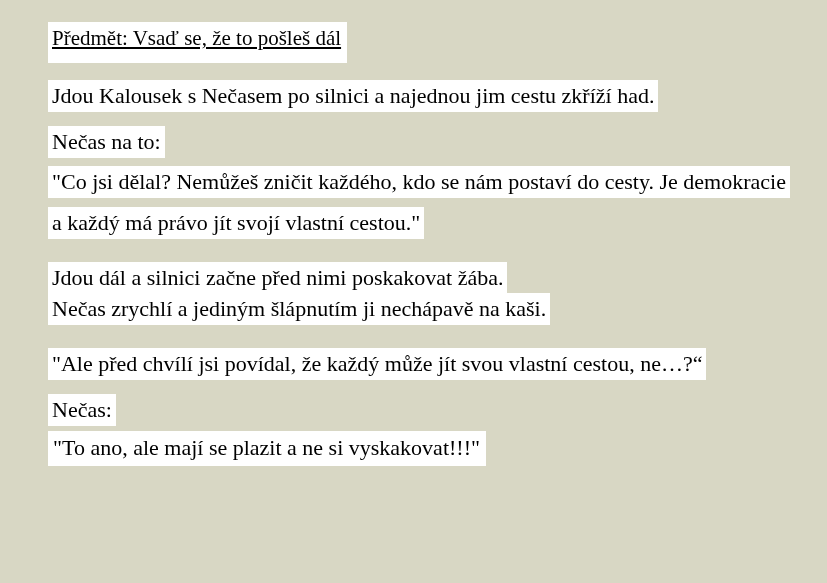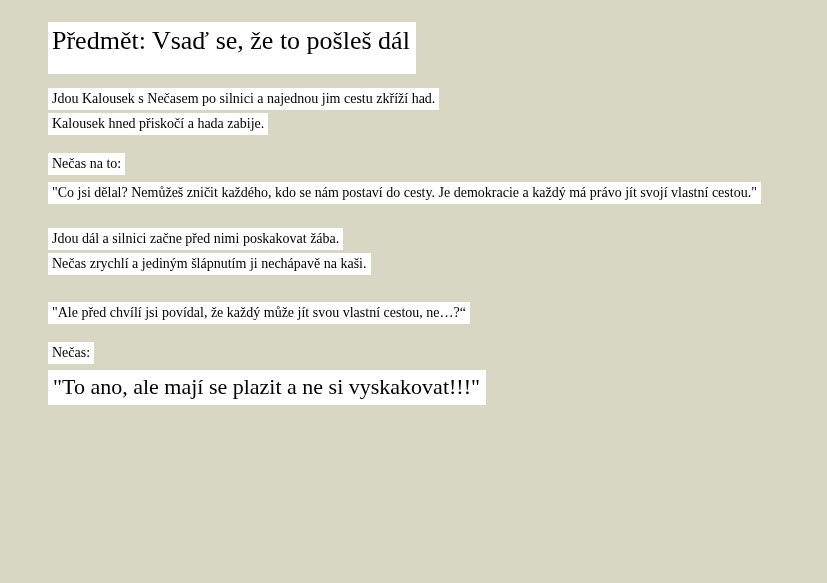--- a/index.html
+++ b/index.html
@@ -31,25 +31,26 @@
     display: inline;
     padding: 3px 4px 4px 4px;
     box-decoration-break: clone;
     -webkit-box-decoration-break: clone;
   }
   .title {
     margin-top: 2px;
     margin-bottom: 0;
   }
   .title span.hl {
-    font-size: 26px;
-    padding: 4px 6px 19px 4px;
+    font-size: 21px;
+    text-decoration: underline;
+    padding: 4px 6px 13px 4px;
   }
   .body-line span.hl {
-    font-size: 14px;
+    font-size: 22px;
   }
   .big span.hl {
     font-size: 22px;
     padding: 4px 6px 6px 5px;
   }
   .gap-xl { height: 36px; }
   .gap-l  { height: 24px; }
   .gap-m  { height: 16px; }
   .tight { margin-top: 9px; }
   .wrapline span.hl {
@@ -62,23 +63,20 @@
 <div class="page">
 
   <div class="line title">
     <span class="hl">Předmět: Vsaď se, že to pošleš dál</span>
   </div>
 
   <div class="gap-xl"></div>
 
   <div class="line body-line">
     <span class="hl">Jdou Kalousek s Nečasem po silnici a najednou jim cestu zkříží had.</span>
-  </div>
-  <div class="line body-line tight">
-    <span class="hl">Kalousek hned přiskočí a hada zabije.</span>
   </div>
 
   <div class="gap-l"></div>
 
   <div class="line body-line">
     <span class="hl">Nečas na to:</span>
   </div>
   <div class="line body-line tight wrapline">
     <span class="hl">"Co jsi dělal? Nemůžeš zničit každého, kdo se nám postaví do cesty. Je demokracie a každý má právo jít svojí vlastní cestou."</span>
   </div>

